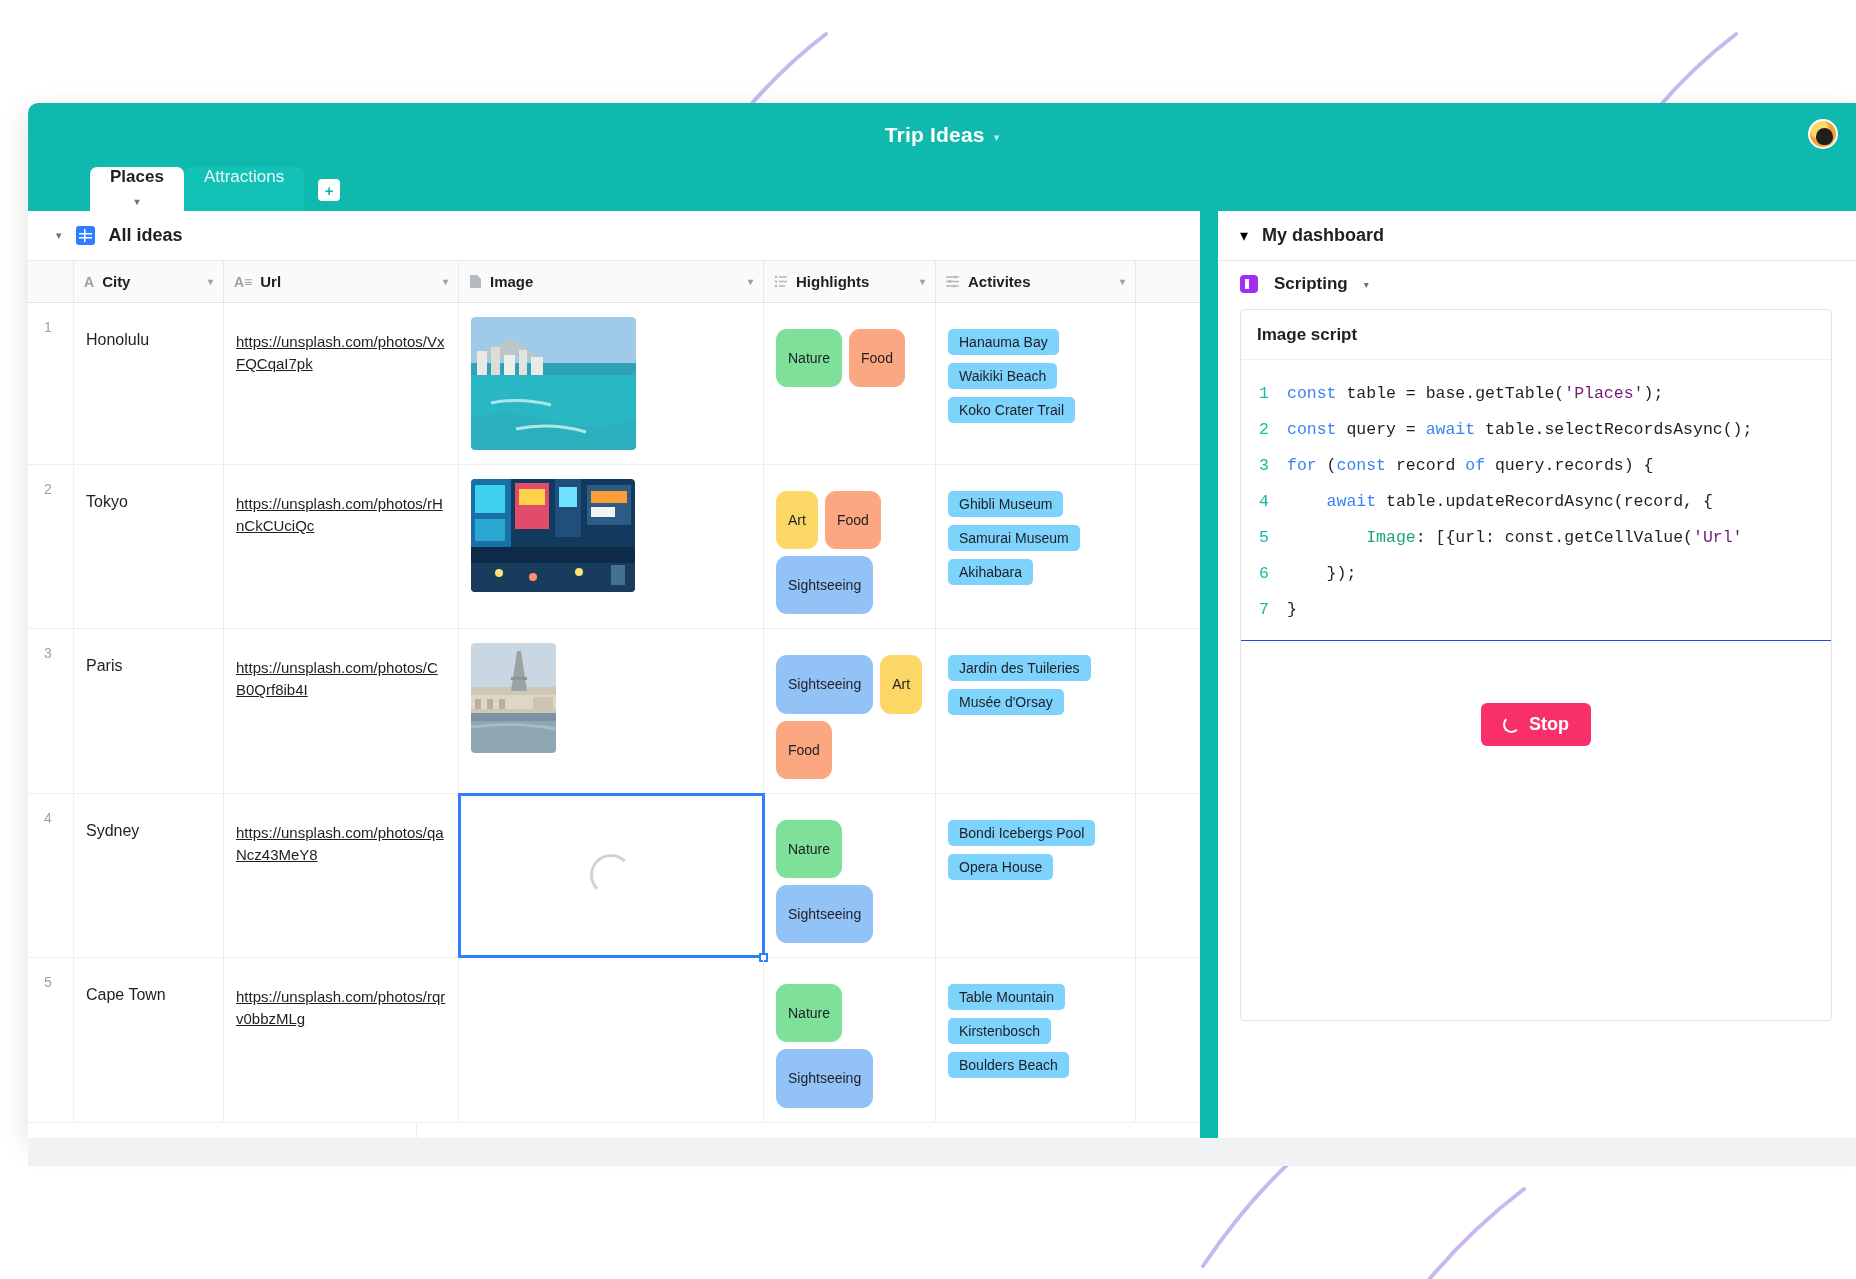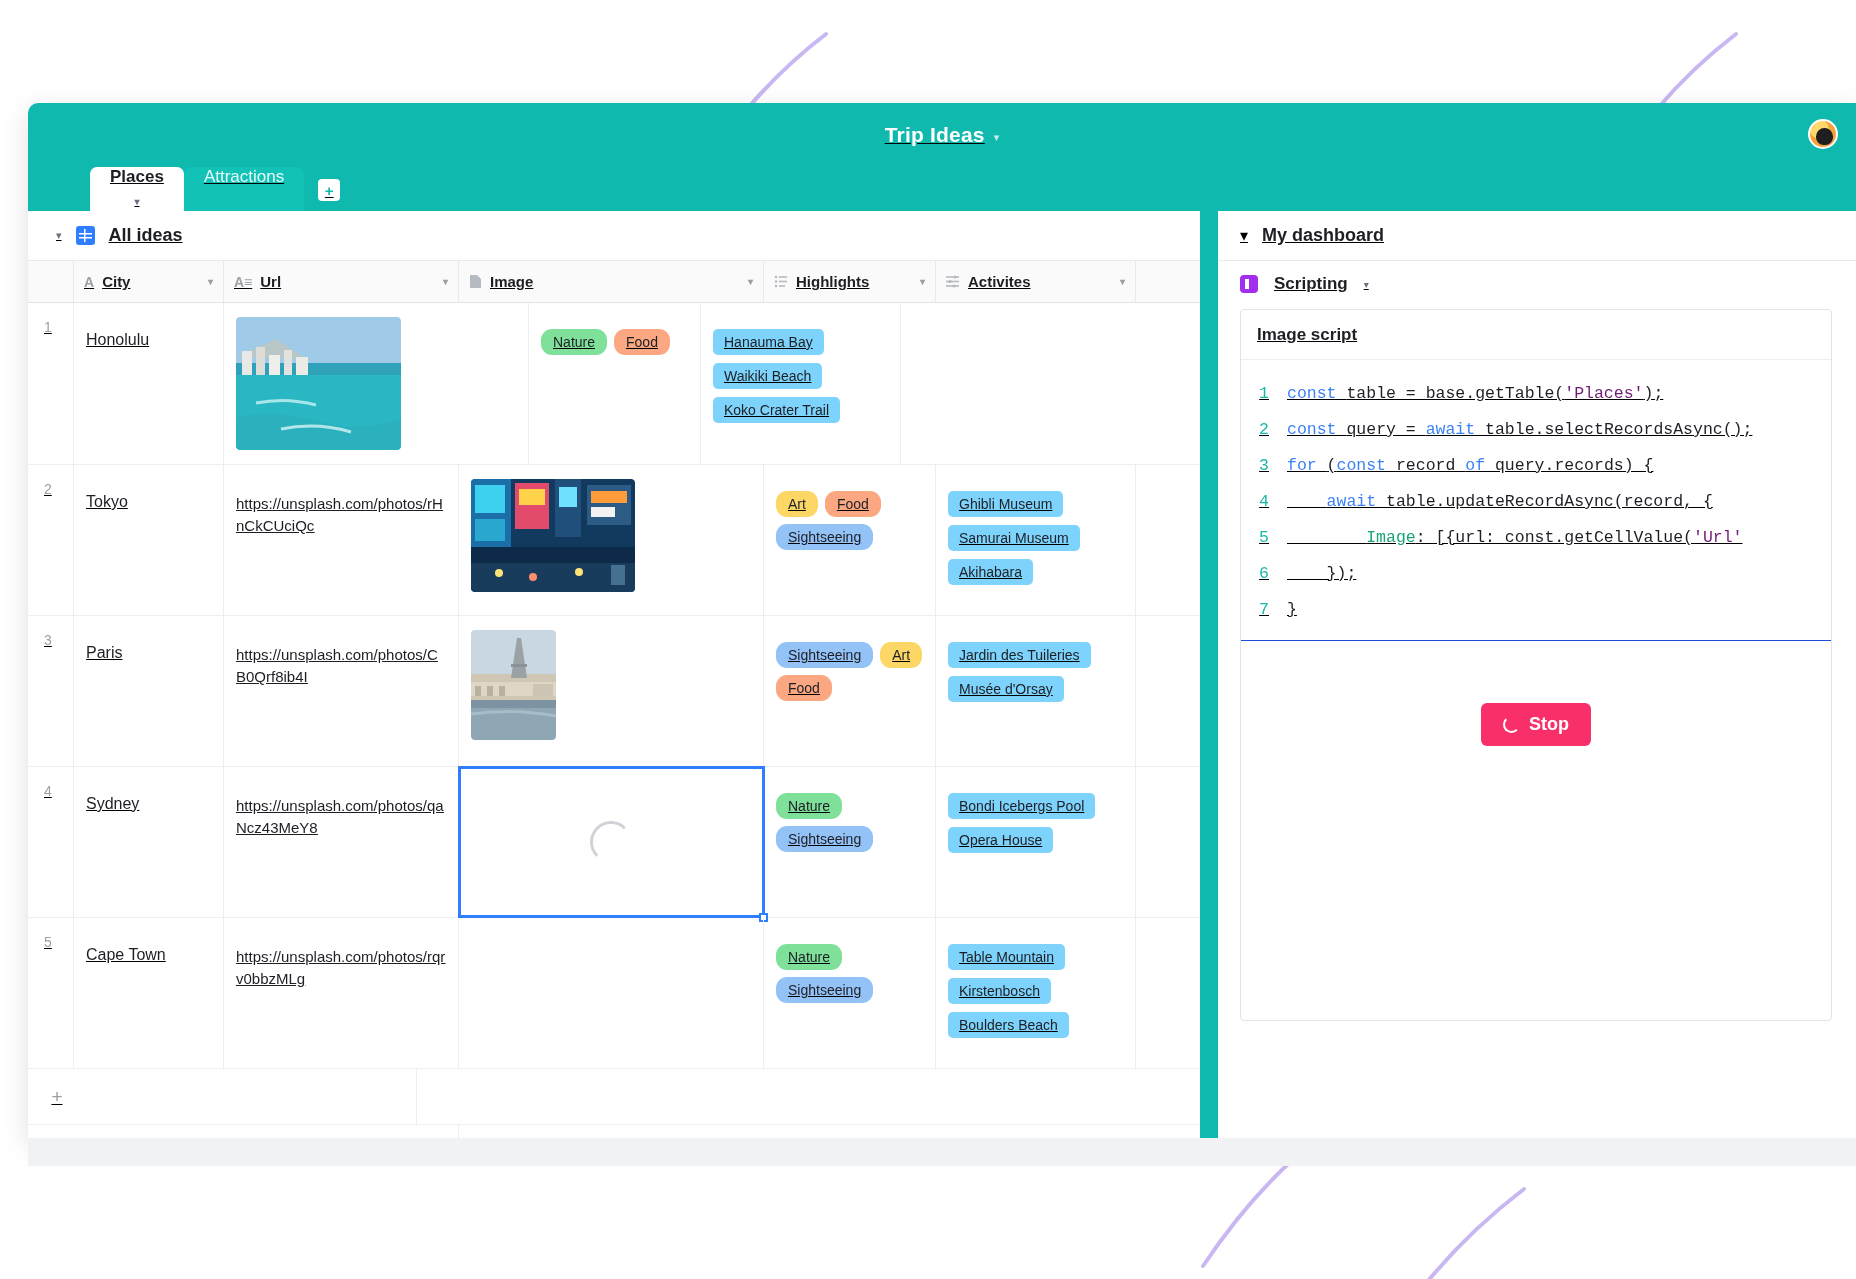--- a/index.html
+++ b/index.html
@@ -16,21 +16,20 @@
 
   
   .window {
     position: absolute;
     left: 28px; top: 103px;
     width: 1828px; height: 1035px;
     background: #ffffff;
     border-radius: 10px 0 0 0;
     box-shadow: 0 8px 28px rgba(0,0,0,0.13);
     overflow: hidden;
-    text-decoration: underline;
   }
   .titlebar {
     position: relative;
     height: 64px;
     background: #0fb9ae;
     display:flex; align-items:center; justify-content:center;
   }
   .apptitle {
     color:#ffffff; font-size: 21px; font-weight: 600; letter-spacing:0.2px;
   }
@@ -130,21 +129,21 @@
   .rownum { color:#9aa0a6; font-size:14px; padding-top:16px; text-align:left; padding-left:16px;}
   .city { font-size:16px; color:#1d1f25; padding-top:14px; }
   .url {
     font-size:15px; color:#1d1f25; text-decoration: underline;
     line-height: 1.45; word-break: break-all; padding-top:14px;
   }
   .thumb { border-radius:4px; display:block; }
 
   .tagwrap{ display:flex; flex-wrap:wrap; gap:7px; padding-top:12px; align-content:flex-start; }
   .tag {
-    border-radius: 11px; padding: 4px 12px; font-size: 14px; color:#1d1f25;
+    border-radius: 11px; padding: 20px 12px; font-size: 14px; color:#1d1f25;
     white-space:nowrap; line-height:1.3;
   }
   .actwrap{ display:flex; flex-direction:column; gap:8px; padding-top:12px; align-items:flex-start;}
   .actpill {
     background:#7dd3fc; color:#1d1f25; border-radius:5px;
     padding: 5px 11px; font-size:14px; white-space:nowrap;
   }
 
   .addrow {
     display:flex; height:56px; align-items:center;
@@ -321,20 +320,23 @@
               </span>
               <span>Activites</span>
               <span class="hcaret">▾</span>
             </div>
           </div>
 
           <div class="grow">
             <div class="gc c-num rownum">1</div>
             <div class="gc c-city">
               <div class="city">Honolulu</div>
+            </div>
+            <div class="gc c-url">
+              <div class="url">https://unsplash.com/photos/VxFQCqaI7pk</div>
             </div>
             <div class="gc c-img">
               <svg class="thumb" width="165" height="133" viewBox="0 0 165 133">
                 <defs>
                     <clipPath id="c1">
                       <rect width="165" height="133" rx="4"></rect>
                     </clipPath>
                   </defs>
                 <g clip-path="url(#c1)">
                   <rect width="165" height="52" fill="#9fcbe8"></rect>

